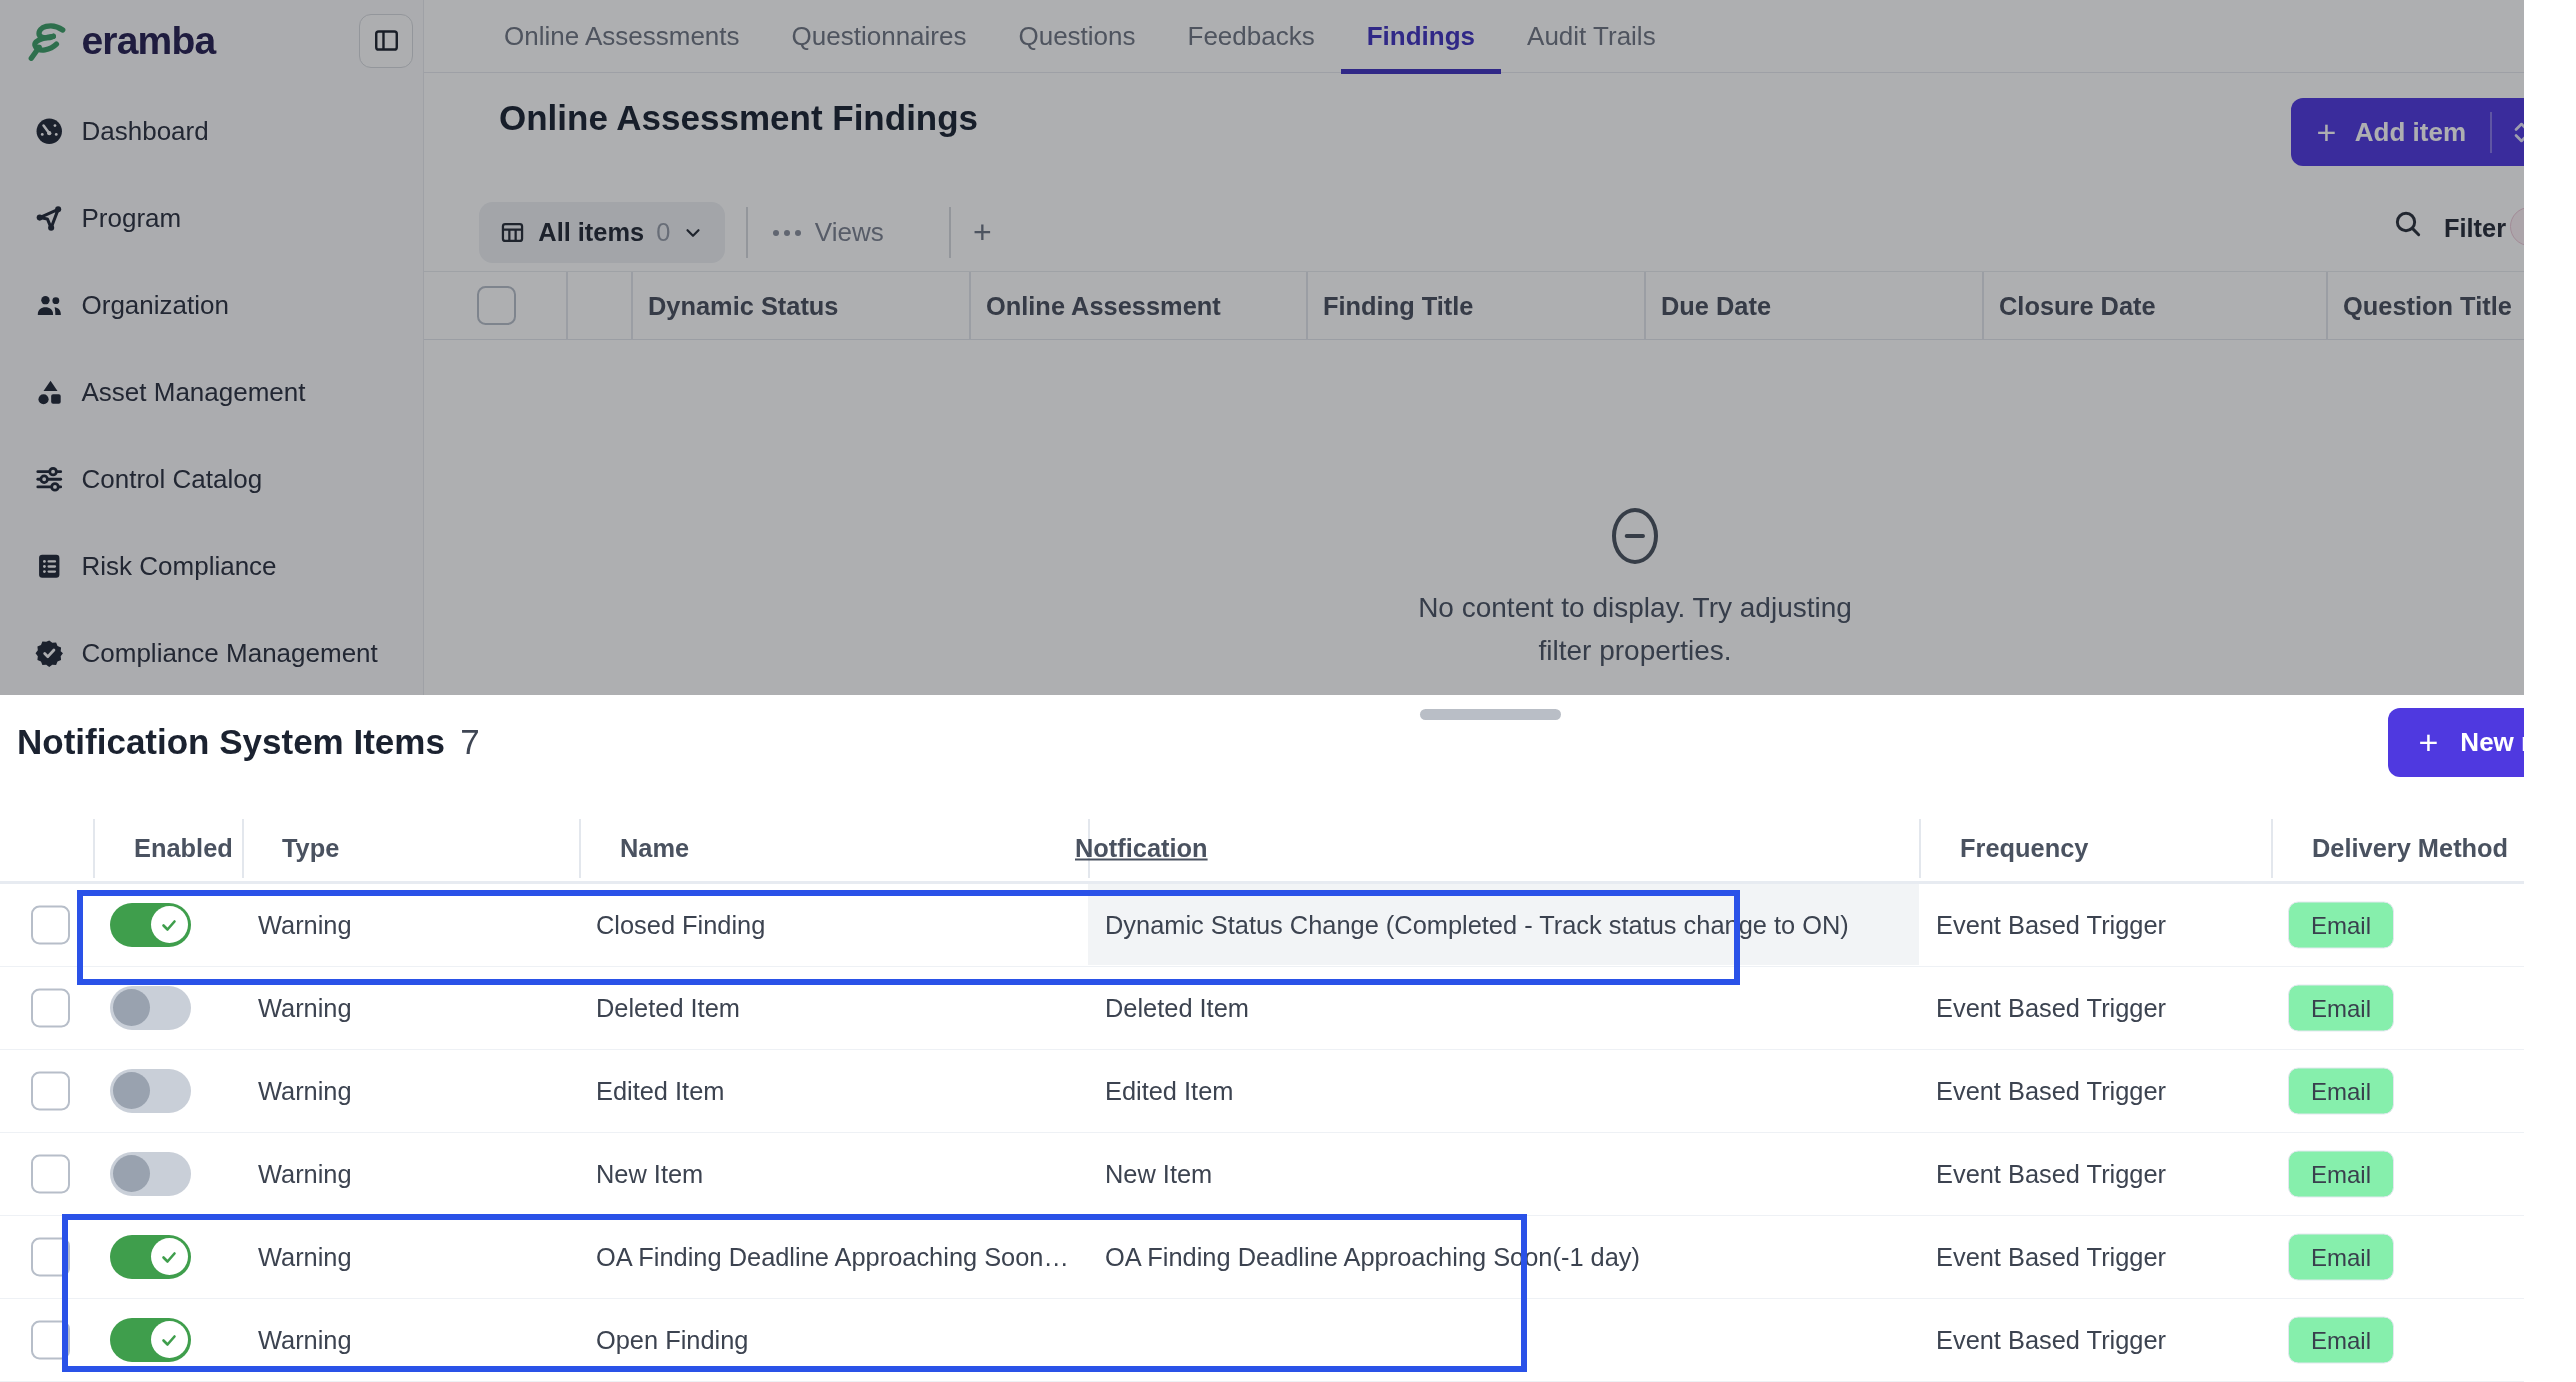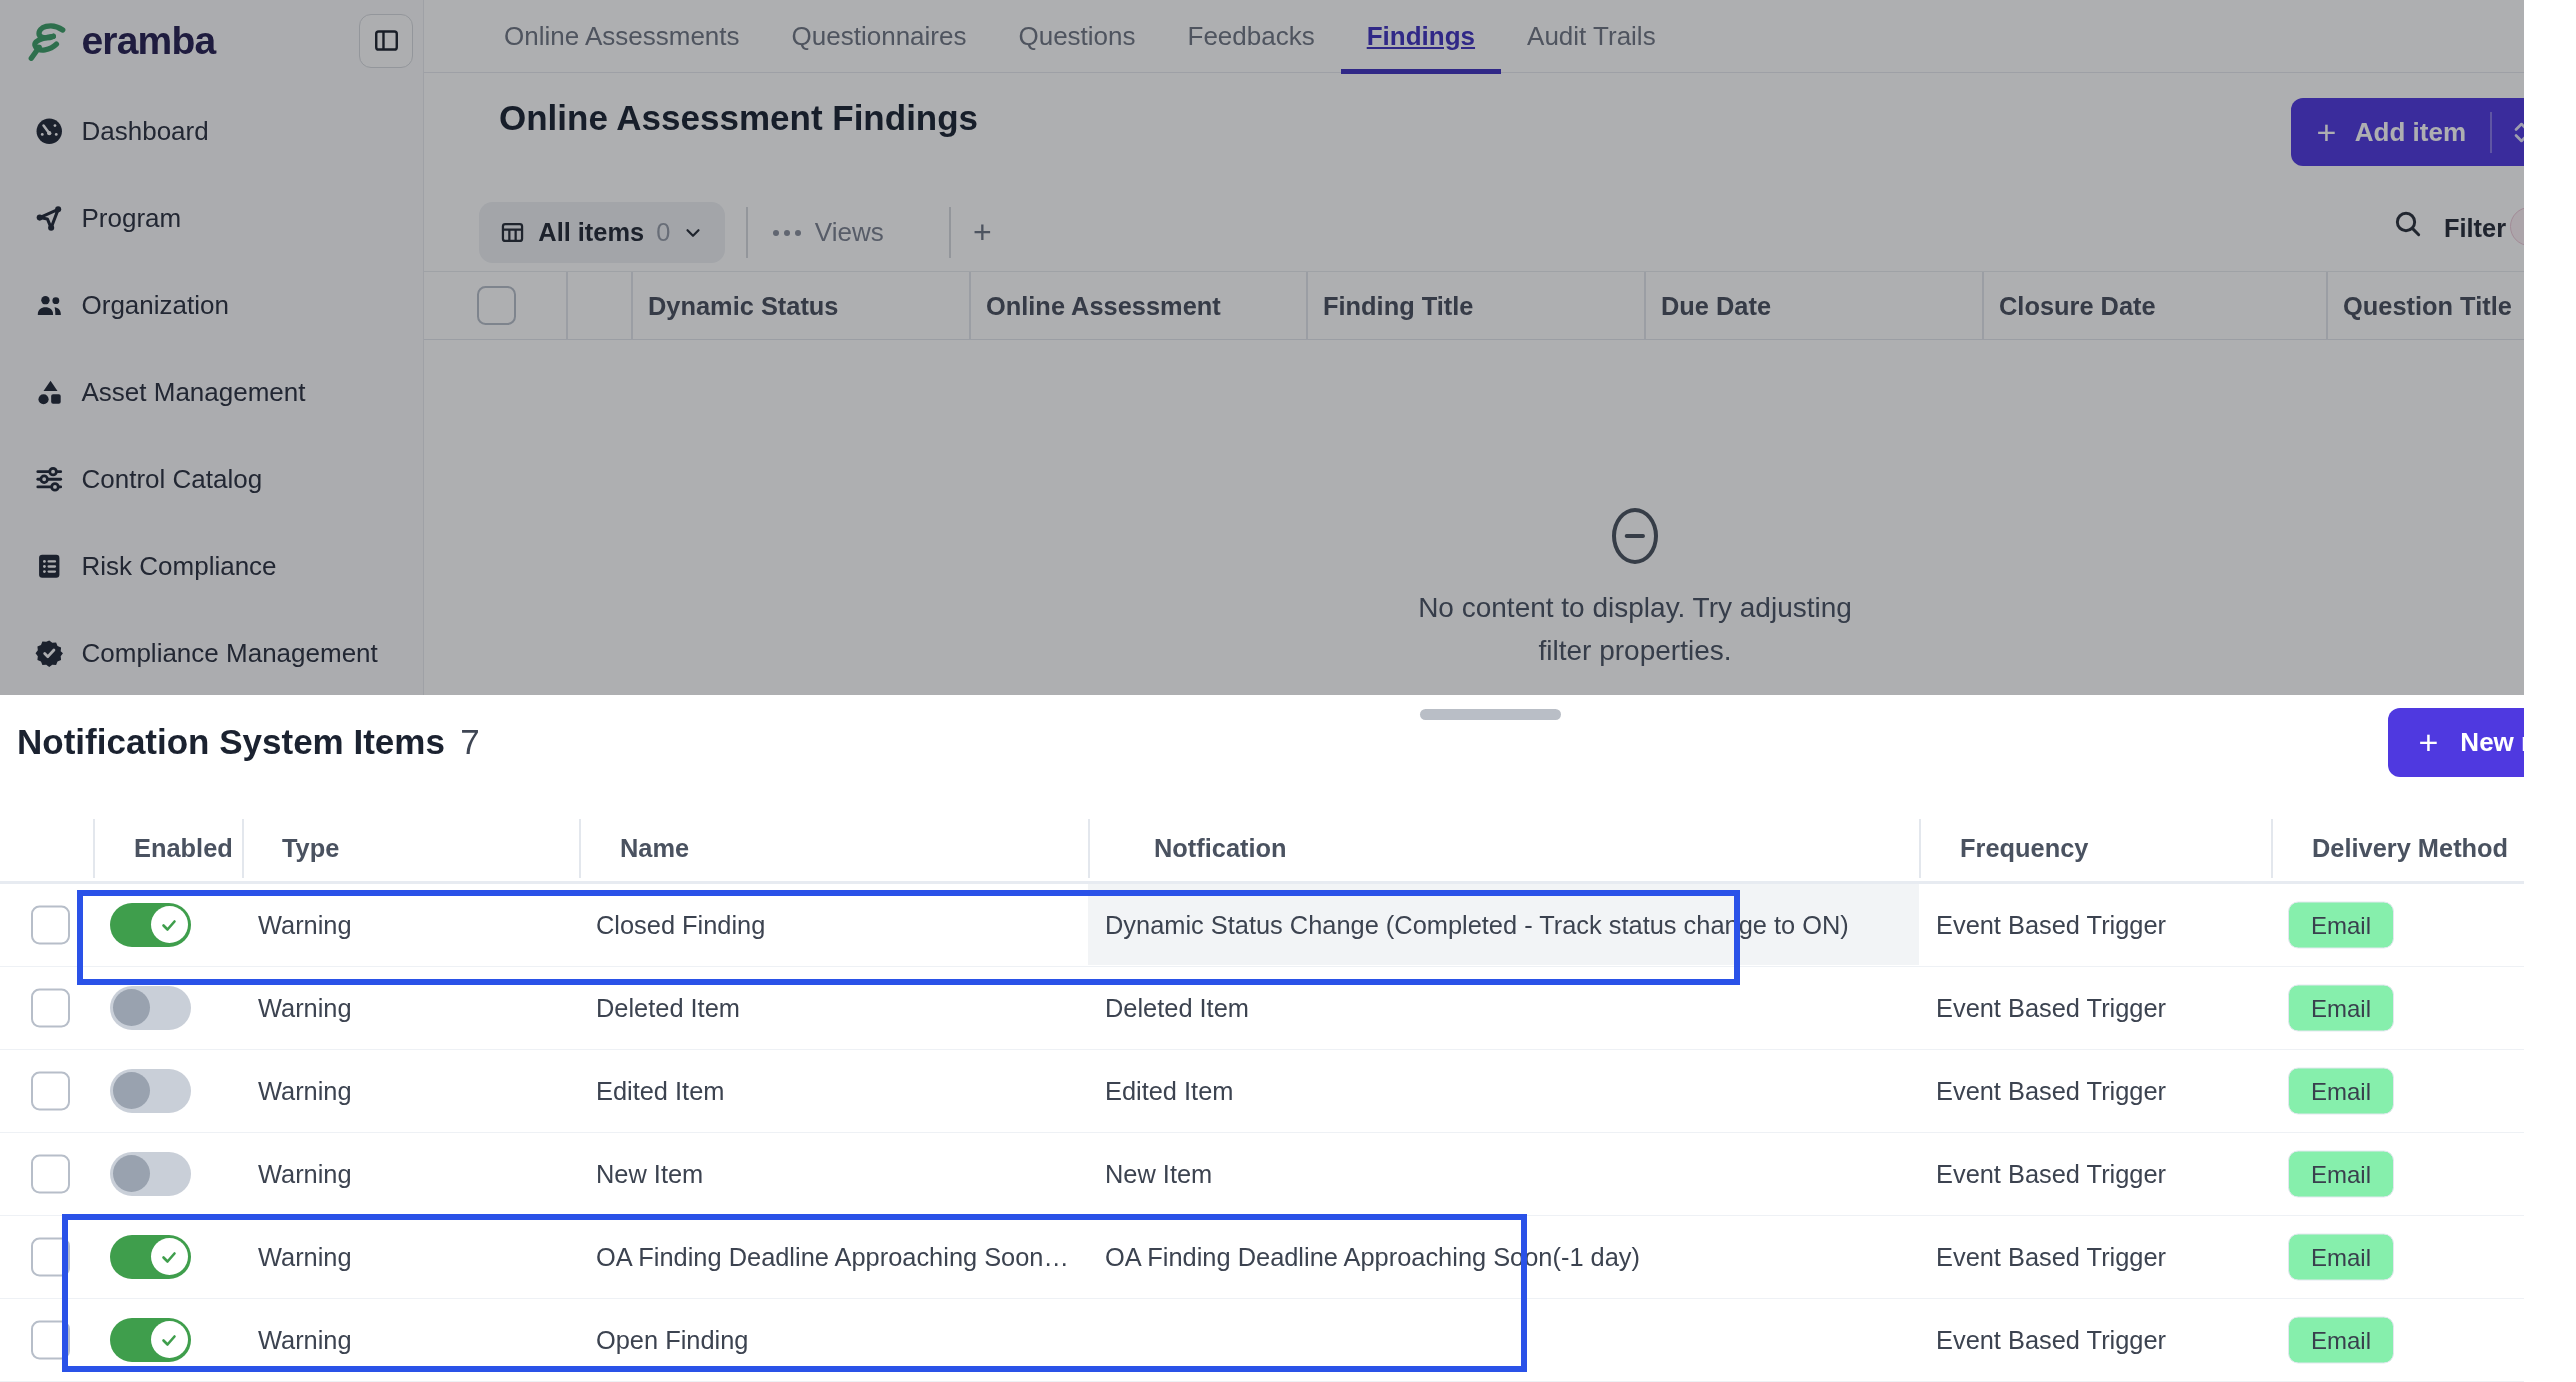--- a/index.html
+++ b/index.html
@@ -15,21 +15,21 @@
   .logo-text { font-size:39px; font-weight:700; color:#272052; letter-spacing:-0.8px; }
   .collapse-btn { position:absolute; left:359px; top:13.6px; width:54px; height:54px; border:1.7px solid #d7dade; border-radius:12px; background:#fdfdfe; display:flex; align-items:center; justify-content:center; }
   .nav { position:absolute; left:0; top:88px; width:100%; }
   .nav-item { height:87px; display:flex; align-items:center; padding-left:34px; gap:17px; }
   .nav-item .nav-label { font-size:26px; font-weight:500; color:#2b3140; }
   .nav-item svg { flex:none; }
 
   .main { position:relative; flex:1; height:695px; background:#fff; }
   .tabsbar { position:absolute; left:0; top:0; width:100%; height:73px; border-bottom:1.7px solid #e7e9ee; display:flex; align-items:stretch; padding-left:54px; }
   .tab { display:flex; align-items:center; padding:0 26px; font-size:26px; font-weight:500; color:#6f7683; position:relative; }
-  .tab.active { color:#4133c0; font-weight:600;text-decoration:underline; }
+  .tab.active { color:#4133c0; font-weight:600; }
   .tab.active::after { content:""; position:absolute; left:0; right:0; bottom:-1.7px; height:5.1px; background:#4133c0; }
 
   .page-title { position:absolute; left:75px; top:98px; font-size:35px; font-weight:700; color:#1b2433; }
   .add-item-btn { position:absolute; left:1867px; top:98px; width:266px; height:68px; border-radius:12px; background:#4F39E0; display:flex; align-items:center; color:#fff; }
   .add-item-btn .plus { font-size:34px; font-weight:400; margin-left:25.4px; }
   .add-item-btn .lbl { font-size:26px; font-weight:600; margin-left:18.6px; }
   .add-item-btn .split { width:1.7px; height:41px; background:rgba(255,255,255,.32); margin-left:24px; }
   .add-item-btn svg { margin-left:15.3px; }
 
   .toolbar-pill { position:absolute; left:55px; top:202px; height:61px; border-radius:13.6px; background:#eef0f3; display:flex; align-items:center; gap:12px; padding:0 20.3px; }
@@ -291,21 +291,21 @@
     </div>
 
     <div class="ntable-header">
       <div class="hsep" style="left:93px;"></div>
       <div class="hlabel" style="left:110px;">Enabled</div>
       <div class="hsep" style="left:242px;"></div>
       <div class="hlabel" style="left:258px;">Type</div>
       <div class="hsep" style="left:579px;"></div>
       <div class="hlabel" style="left:596px;">Name</div>
       <div class="hsep" style="left:1088px;"></div>
-      <div class="hlabel" style="left:1130px;">Notfication</div>
+      <div class="hlabel" style="left:1051px;text-decoration:underline;">Notfication</div>
       <div class="hsep" style="left:1919px;"></div>
       <div class="hlabel" style="left:1936px;">Frequency</div>
       <div class="hsep" style="left:2271px;"></div>
       <div class="hlabel" style="left:2288px;">Delivery Method</div>
     </div>
     <div class="ntable-hborder"></div>
 
     <div class="nrows">
 
       <div class="nrow">

